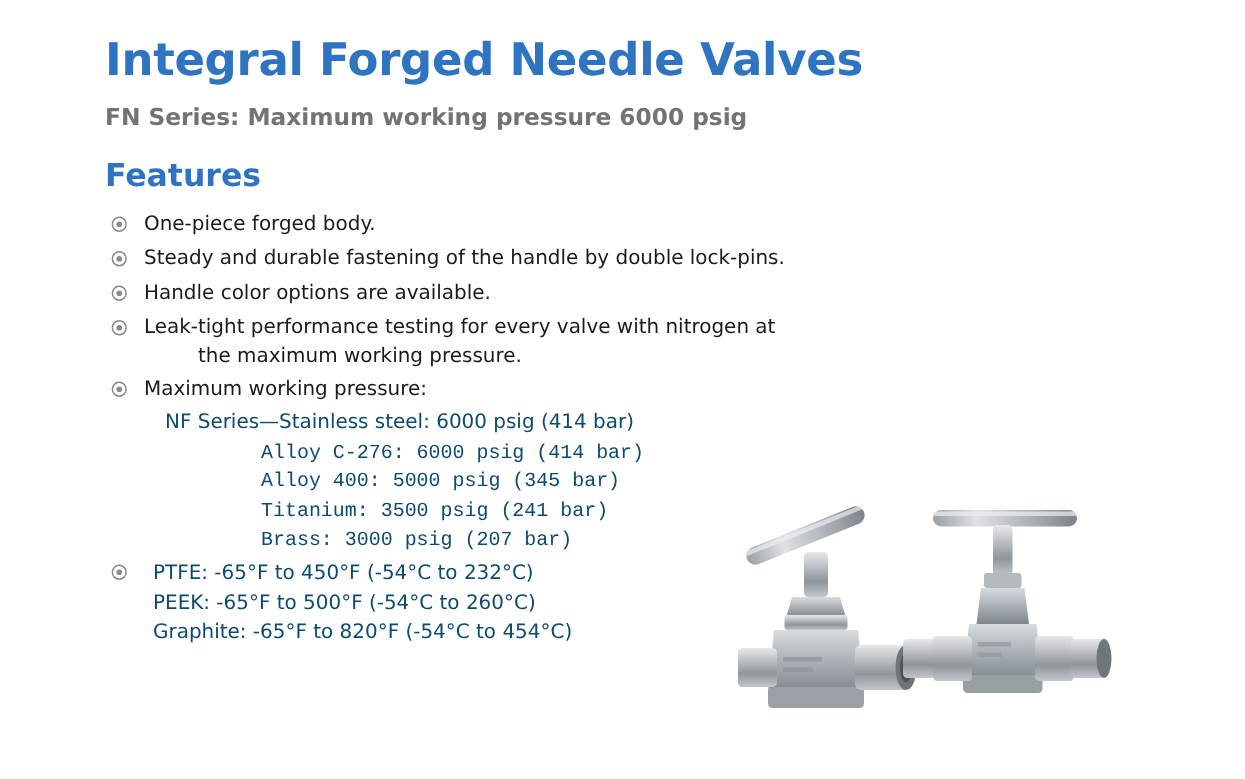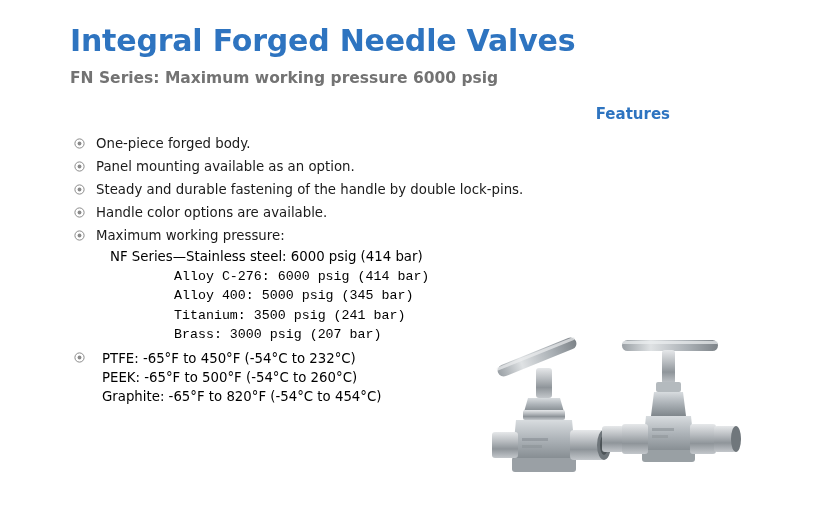--- a/index.html
+++ b/index.html
@@ -37,24 +37,23 @@
   }
   .subtitle {
     color: #737373;
     font-size: 15.5px;
     font-weight: bold;
     margin: 0 0 18px 0;
     line-height: 1.2;
   }
   .section-heading {
     color: #2e74c0;
-    font-size: 15px;
+    font-size: 21px;
     font-weight: bold;
     margin: 0 0 12px 0;
-    text-align: right;
   }
   ul.features {
     list-style: none;
     margin: 0;
     padding: 0;
   }
   ul.features > li {
     position: relative;
     padding-left: 26px;
     margin-bottom: 4px;
@@ -81,21 +80,21 @@
     padding-left: 36px;
   }
   .sub-list {
     list-style: none;
     margin: 2px 0 0 0;
     padding: 0;
   }
   .sub-list li {
     font-size: 13.3px;
     line-height: 1.46;
-    color: #000000;
+    color: #0c4a6e;
   }
   .indent-1 { padding-left: 14px; }
   .indent-2 { padding-left: 78px; font-family: Liberation Mono, monospace; }
   .indent-3 { padding-left: 6px; }
 
   
   .valve-area {
     position: absolute;
     left: 490px;
     top: 320px;
@@ -122,29 +121,20 @@
       <li>
         <span class="bullet-icon">
           <svg width="11" height="11" viewBox="0 0 11 11">
               <circle cx="5.5" cy="5.5" r="4.6" fill="none" stroke="#8a8a8a" stroke-width="1"></circle>
               <circle cx="5.5" cy="5.5" r="1.9" fill="#8a8a8a"></circle>
             </svg>
         </span>
         <span class="feature-text">One-piece forged body.</span>
       </li>
 
-      <li>
-        <span class="bullet-icon">
-          <svg width="11" height="11" viewBox="0 0 11 11">
-              <circle cx="5.5" cy="5.5" r="4.6" fill="none" stroke="#8a8a8a" stroke-width="1"></circle>
-              <circle cx="5.5" cy="5.5" r="1.9" fill="#8a8a8a"></circle>
-            </svg>
-        </span>
-        <span class="feature-text">Panel mounting available as an option.</span>
-      </li>
 
       <li>
         <span class="bullet-icon">
           <svg width="11" height="11" viewBox="0 0 11 11">
               <circle cx="5.5" cy="5.5" r="4.6" fill="none" stroke="#8a8a8a" stroke-width="1"></circle>
               <circle cx="5.5" cy="5.5" r="1.9" fill="#8a8a8a"></circle>
             </svg>
         </span>
         <span class="feature-text">Steady and durable fastening of the handle by double lock-pins.</span>
       </li>
@@ -152,20 +142,30 @@
       <li>
         <span class="bullet-icon">
           <svg width="11" height="11" viewBox="0 0 11 11">
               <circle cx="5.5" cy="5.5" r="4.6" fill="none" stroke="#8a8a8a" stroke-width="1"></circle>
               <circle cx="5.5" cy="5.5" r="1.9" fill="#8a8a8a"></circle>
             </svg>
         </span>
         <span class="feature-text">Handle color options are available.</span>
       </li>
 
+      <li>
+        <span class="bullet-icon">
+          <svg width="11" height="11" viewBox="0 0 11 11">
+              <circle cx="5.5" cy="5.5" r="4.6" fill="none" stroke="#8a8a8a" stroke-width="1"></circle>
+              <circle cx="5.5" cy="5.5" r="1.9" fill="#8a8a8a"></circle>
+            </svg>
+        </span>
+        <span class="feature-text">Leak-tight performance testing for every valve with nitrogen at</span>
+        <span class="cont-line">the maximum working pressure.</span>
+      </li>
 
       <li>
         <span class="bullet-icon">
           <svg width="11" height="11" viewBox="0 0 11 11">
               <circle cx="5.5" cy="5.5" r="4.6" fill="none" stroke="#8a8a8a" stroke-width="1"></circle>
               <circle cx="5.5" cy="5.5" r="1.9" fill="#8a8a8a"></circle>
             </svg>
         </span>
         <span class="feature-text">Maximum working pressure:</span>
         <ul class="sub-list">

